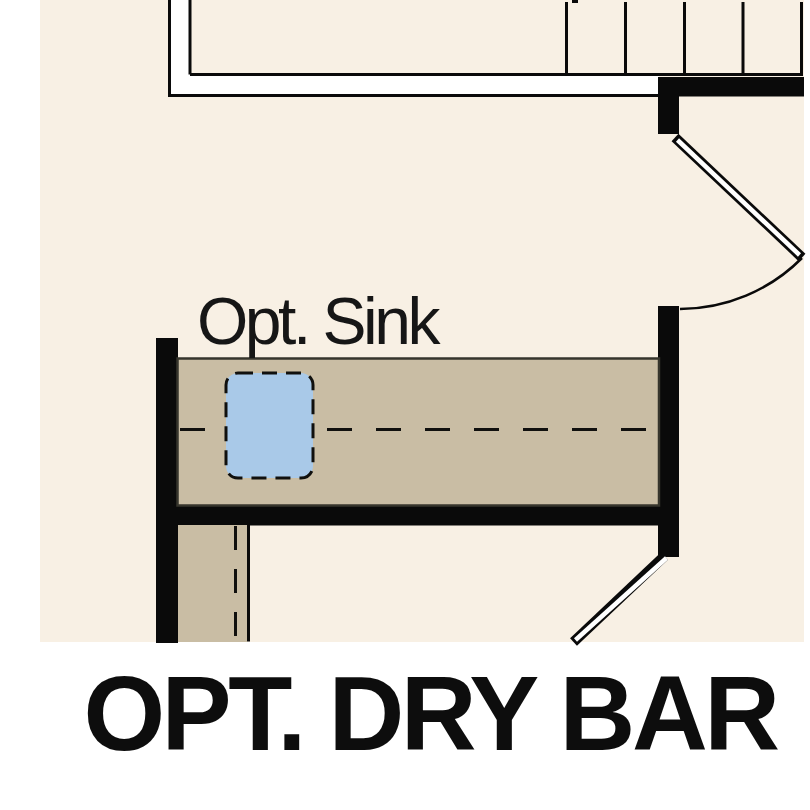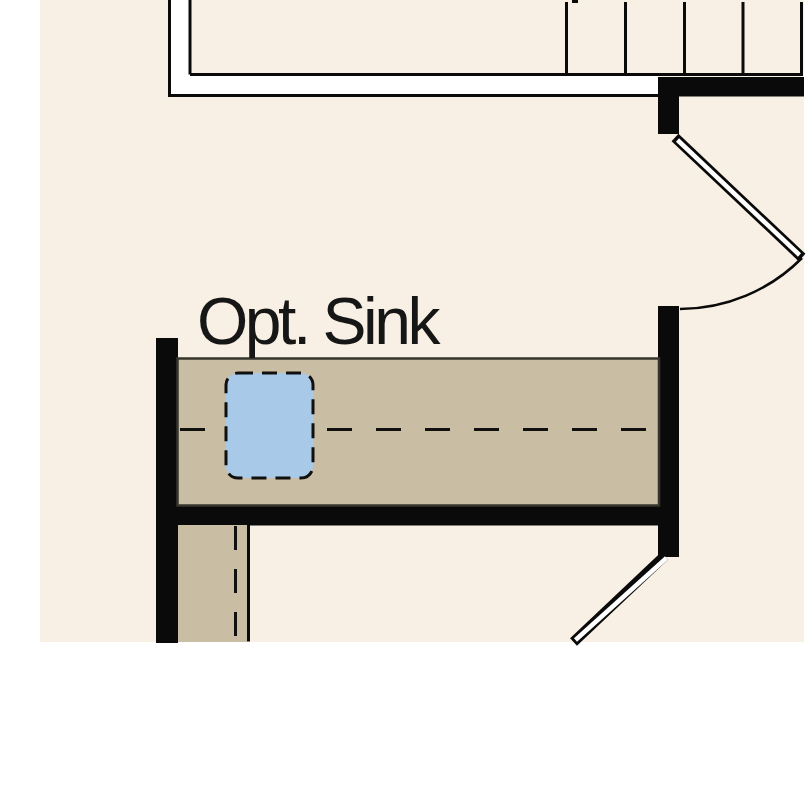--- a/index.html
+++ b/index.html
@@ -103,14 +103,15 @@
     </g>
 
     <g>
       <line class="ln" x1="648.5" y1="556" x2="557.5" y2="642" stroke-width="10"></line>
       <line class="leaf-core" x1="650.5" y1="558" x2="559.5" y2="640" stroke-width="4.5"></line>
     </g>
   </svg>
 
   <div class="sink-label">Opt. Sink</div>
 
+  <div class="caption">OPT. DRY BAR</div>
 
 </div>
 
 </body></html>

